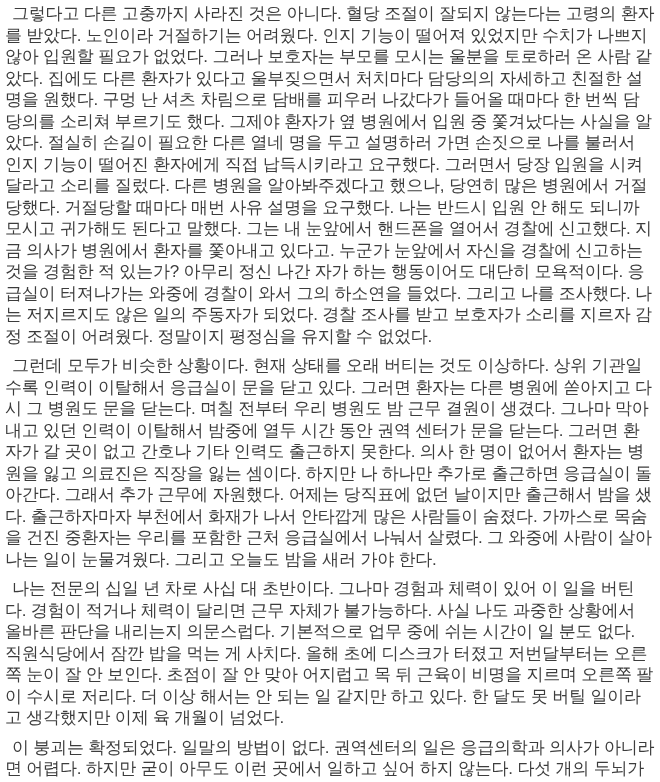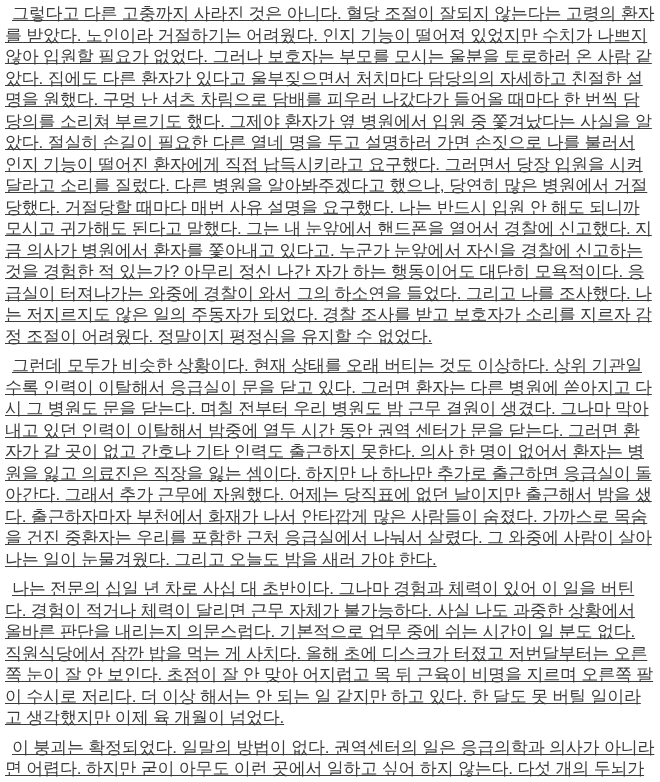--- a/index.html
+++ b/index.html
@@ -21,21 +21,20 @@
       line-height: 21.5px;
       color: #3c3c3c;
       letter-spacing: -0.2px;
       word-break: break-all;
       overflow-wrap: break-word;
       text-align: left;
     }
     .article p {
       margin: 0 0 8px 0;
       text-indent: 7px;
-      text-decoration: underline;
     }
     .article p:last-child {
       margin-bottom: 0;
     }
   </style>
 </head>
 <body>
 
 <div class="article">
   <p>그렇다고 다른 고충까지 사라진 것은 아니다. 혈당 조절이 잘되지 않는다는 고령의 환자를 받았다. 노인이라 거절하기는 어려웠다. 인지 기능이 떨어져 있었지만 수치가 나쁘지 않아 입원할 필요가 없었다. 그러나 보호자는 부모를 모시는 울분을 토로하러 온 사람 같았다. 집에도 다른 환자가 있다고 울부짖으면서 처치마다 담당의의 자세하고 친절한 설명을 원했다. 구멍 난 셔츠 차림으로 담배를 피우러 나갔다가 들어올 때마다 한 번씩 담당의를 소리쳐 부르기도 했다. 그제야 환자가 옆 병원에서 입원 중 쫓겨났다는 사실을 알았다. 절실히 손길이 필요한 다른 열네 명을 두고 설명하러 가면 손짓으로 나를 불러서 인지 기능이 떨어진 환자에게 직접 납득시키라고 요구했다. 그러면서 당장 입원을 시켜달라고 소리를 질렀다. 다른 병원을 알아봐주겠다고 했으나, 당연히 많은 병원에서 거절당했다. 거절당할 때마다 매번 사유 설명을 요구했다. 나는 반드시 입원 안 해도 되니까 모시고 귀가해도 된다고 말했다. 그는 내 눈앞에서 핸드폰을 열어서 경찰에 신고했다. 지금 의사가 병원에서 환자를 쫓아내고 있다고. 누군가 눈앞에서 자신을 경찰에 신고하는 것을 경험한 적 있는가? 아무리 정신 나간 자가 하는 행동이어도 대단히 모욕적이다. 응급실이 터져나가는 와중에 경찰이 와서 그의 하소연을 들었다. 그리고 나를 조사했다. 나는 저지르지도 않은 일의 주동자가 되었다. 경찰 조사를 받고 보호자가 소리를 지르자 감정 조절이 어려웠다. 정말이지 평정심을 유지할 수 없었다.</p>

